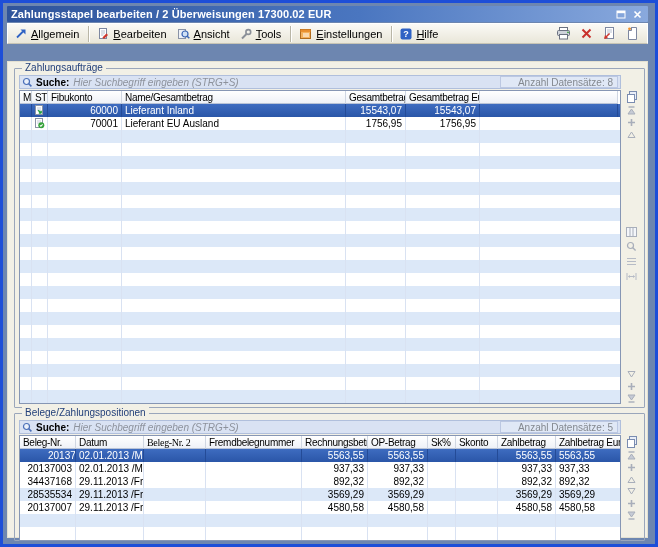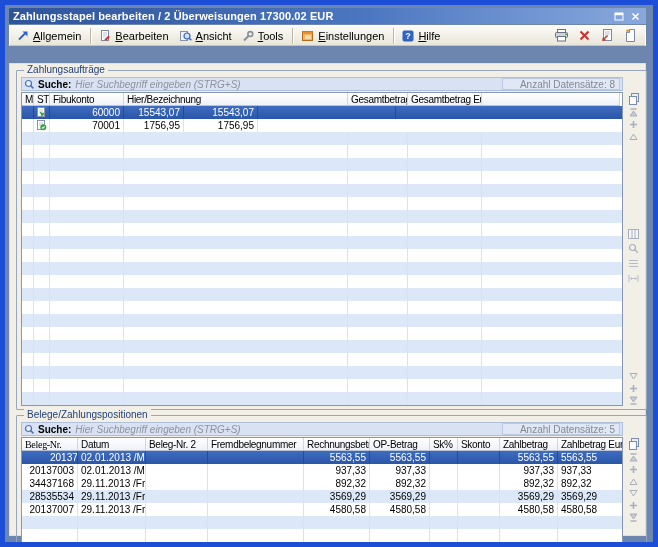--- a/index.html
+++ b/index.html
@@ -1,17 +1,17 @@
 <!DOCTYPE html>
 <html><head>
 <meta charset="utf-8">
 <style>
   html,body{margin:0;padding:0;background:#c9c9c9;}
   *{box-sizing:border-box;}
-  .screen{position:relative;width:658px;height:547px;background:#6d86b0;border:5px solid #1d4ed8;
+  .screen{position:relative;width:658px;height:547px;background:#6d86b0;border:3px solid #1d4ed8;
           font-family:"Liberation Sans",sans-serif;font-size:10px;color:#000;overflow:hidden;}
 
   
   .titlebar{position:absolute;left:4px;top:3px;right:7px;height:16px;
             background:linear-gradient(90deg,#2f549b,#4a76c0 55%,#89a9dd);
             display:flex;align-items:center;padding:0 4px;border-radius:1px;}
   .titlebar .title{color:#fff;font-weight:bold;font-size:11px;letter-spacing:0.1px;white-space:nowrap;}
   .win-btns{margin-left:auto;display:flex;gap:4px;align-items:center;}
   .win-btn{width:13px;height:12px;display:flex;align-items:center;justify-content:center;cursor:default;}
 
@@ -191,46 +191,48 @@
           </svg>
         <span class="search-label">Suche:</span>
         <input class="search-input" type="text" placeholder="Hier Suchbegriff eingeben (STRG+S)" style="">
         <span class="count-box">Anzahl Datensätze: 8</span>
       </div>
       <div class="grid" id="grid-orders">
           <div class="grow ghead">
             <div class="gcell" style="width: 12px;">M</div>
             <div class="gcell" style="width: 16px;">ST</div>
             <div class="gcell" style="width: 74px;">Fibukonto</div>
-            <div class="gcell" style="width: 224px;">Hier/Bezeichnung</div>
+            <div class="gcell" style="width: 224px;">Name/Gesamtbetrag</div>
             <div class="gcell" style="width: 60px;">Gesamtbetrag</div>
             <div class="gcell" style="width: 74px;">Gesamtbetrag Euro</div>
             <div class="gcell nb" style="width: 138px;"></div>
           </div>
           <div class="grow sel">
             <div class="gcell" style="width: 12px;"></div>
             <div class="gcell c" style="width: 16px;"><span class="status-icon"><svg width="11" height="11" viewBox="0 0 11 11">
                   <rect x="1.5" y="0.5" width="7" height="9" fill="#fff" stroke="#8a93a6"></rect>
                   <path d="M3 3h4M3 5h4" stroke="#c3cad8"></path>
                   <path d="M4.2 5.2l3 3M7.2 8.2v-2.4M7.2 8.2h-2.4" fill="none" stroke="#1f9e3e" stroke-width="1.3"></path>
                 </svg></span></div>
             <div class="gcell r" style="width: 74px;">60000</div>
+            <div class="gcell" style="width: 224px;">Lieferant Inland</div>
             <div class="gcell r" style="width: 60px;">15543,07</div>
             <div class="gcell r" style="width: 74px;">15543,07</div>
             <div class="gcell nb" style="width: 138px;"></div>
           </div>
           <div class="grow">
             <div class="gcell" style="width: 12px;"></div>
             <div class="gcell c" style="width: 16px;"><span class="status-icon"><svg width="11" height="11" viewBox="0 0 11 11">
                   <rect x="1.5" y="0.5" width="7" height="9" fill="#fff" stroke="#8a93a6"></rect>
                   <path d="M3 3h4M3 5h4" stroke="#c3cad8"></path>
                   <circle cx="7.3" cy="7.3" r="3" fill="#35a33c"></circle>
                   <path d="M5.9 7.3l1 1 1.7-1.9" fill="none" stroke="#fff" stroke-width="1.1"></path>
                 </svg></span></div>
             <div class="gcell r" style="width: 74px;">70001</div>
+            <div class="gcell" style="width: 224px;">Lieferant EU Ausland</div>
             <div class="gcell r" style="width: 60px;">1756,95</div>
             <div class="gcell r" style="width: 74px;">1756,95</div>
             <div class="gcell nb" style="width: 138px;"></div>
           </div>
           <div class="grow alt">
             <div class="gcell" style="width: 12px;"></div>
             <div class="gcell" style="width: 16px;"></div>
             <div class="gcell" style="width: 74px;"></div>
             <div class="gcell" style="width: 224px;"></div>
             <div class="gcell" style="width: 60px;"></div>
@@ -493,23 +495,23 @@
         <svg width="11" height="11" viewBox="0 0 11 11">
             <circle cx="4.5" cy="4.5" r="3" fill="#eaf0fa" stroke="#4a6fb8" stroke-width="1.2"></circle>
             <path d="M6.8 6.8l2.6 2.6" stroke="#4a6fb8" stroke-width="1.6"></path>
           </svg>
         <span class="search-label">Suche:</span>
         <input class="search-input" type="text" placeholder="Hier Suchbegriff eingeben (STRG+S)" style="">
         <span class="count-box">Anzahl Datensätze: 5</span>
       </div>
       <div class="grid" id="grid-docs">
           <div class="grow ghead">
-            <div class="gcell" style="width: 56px; font-family: Liberation Serif, serif;">Beleg-Nr.</div>
+            <div class="gcell" style="width: 56px;">Beleg-Nr.</div>
             <div class="gcell" style="width: 68px;">Datum</div>
-            <div class="gcell" style="width: 62px;">Beleg-Nr. 2</div>
+            <div class="gcell" style="width: 62px; font-family: Liberation Serif, serif;">Beleg-Nr. 2</div>
             <div class="gcell" style="width: 96px;">Fremdbelegnummer</div>
             <div class="gcell" style="width: 66px;">Rechnungsbetrag</div>
             <div class="gcell" style="width: 60px;">OP-Betrag</div>
             <div class="gcell" style="width: 28px;">Sk%</div>
             <div class="gcell" style="width: 42px;">Skonto</div>
             <div class="gcell" style="width: 58px;">Zahlbetrag</div>
             <div class="gcell" style="width: 66px;">Zahlbetrag Euro</div>
           </div>
           <div class="grow sel">
             <div class="gcell r" style="width: 56px; padding-left: 28px;">20137001</div>

